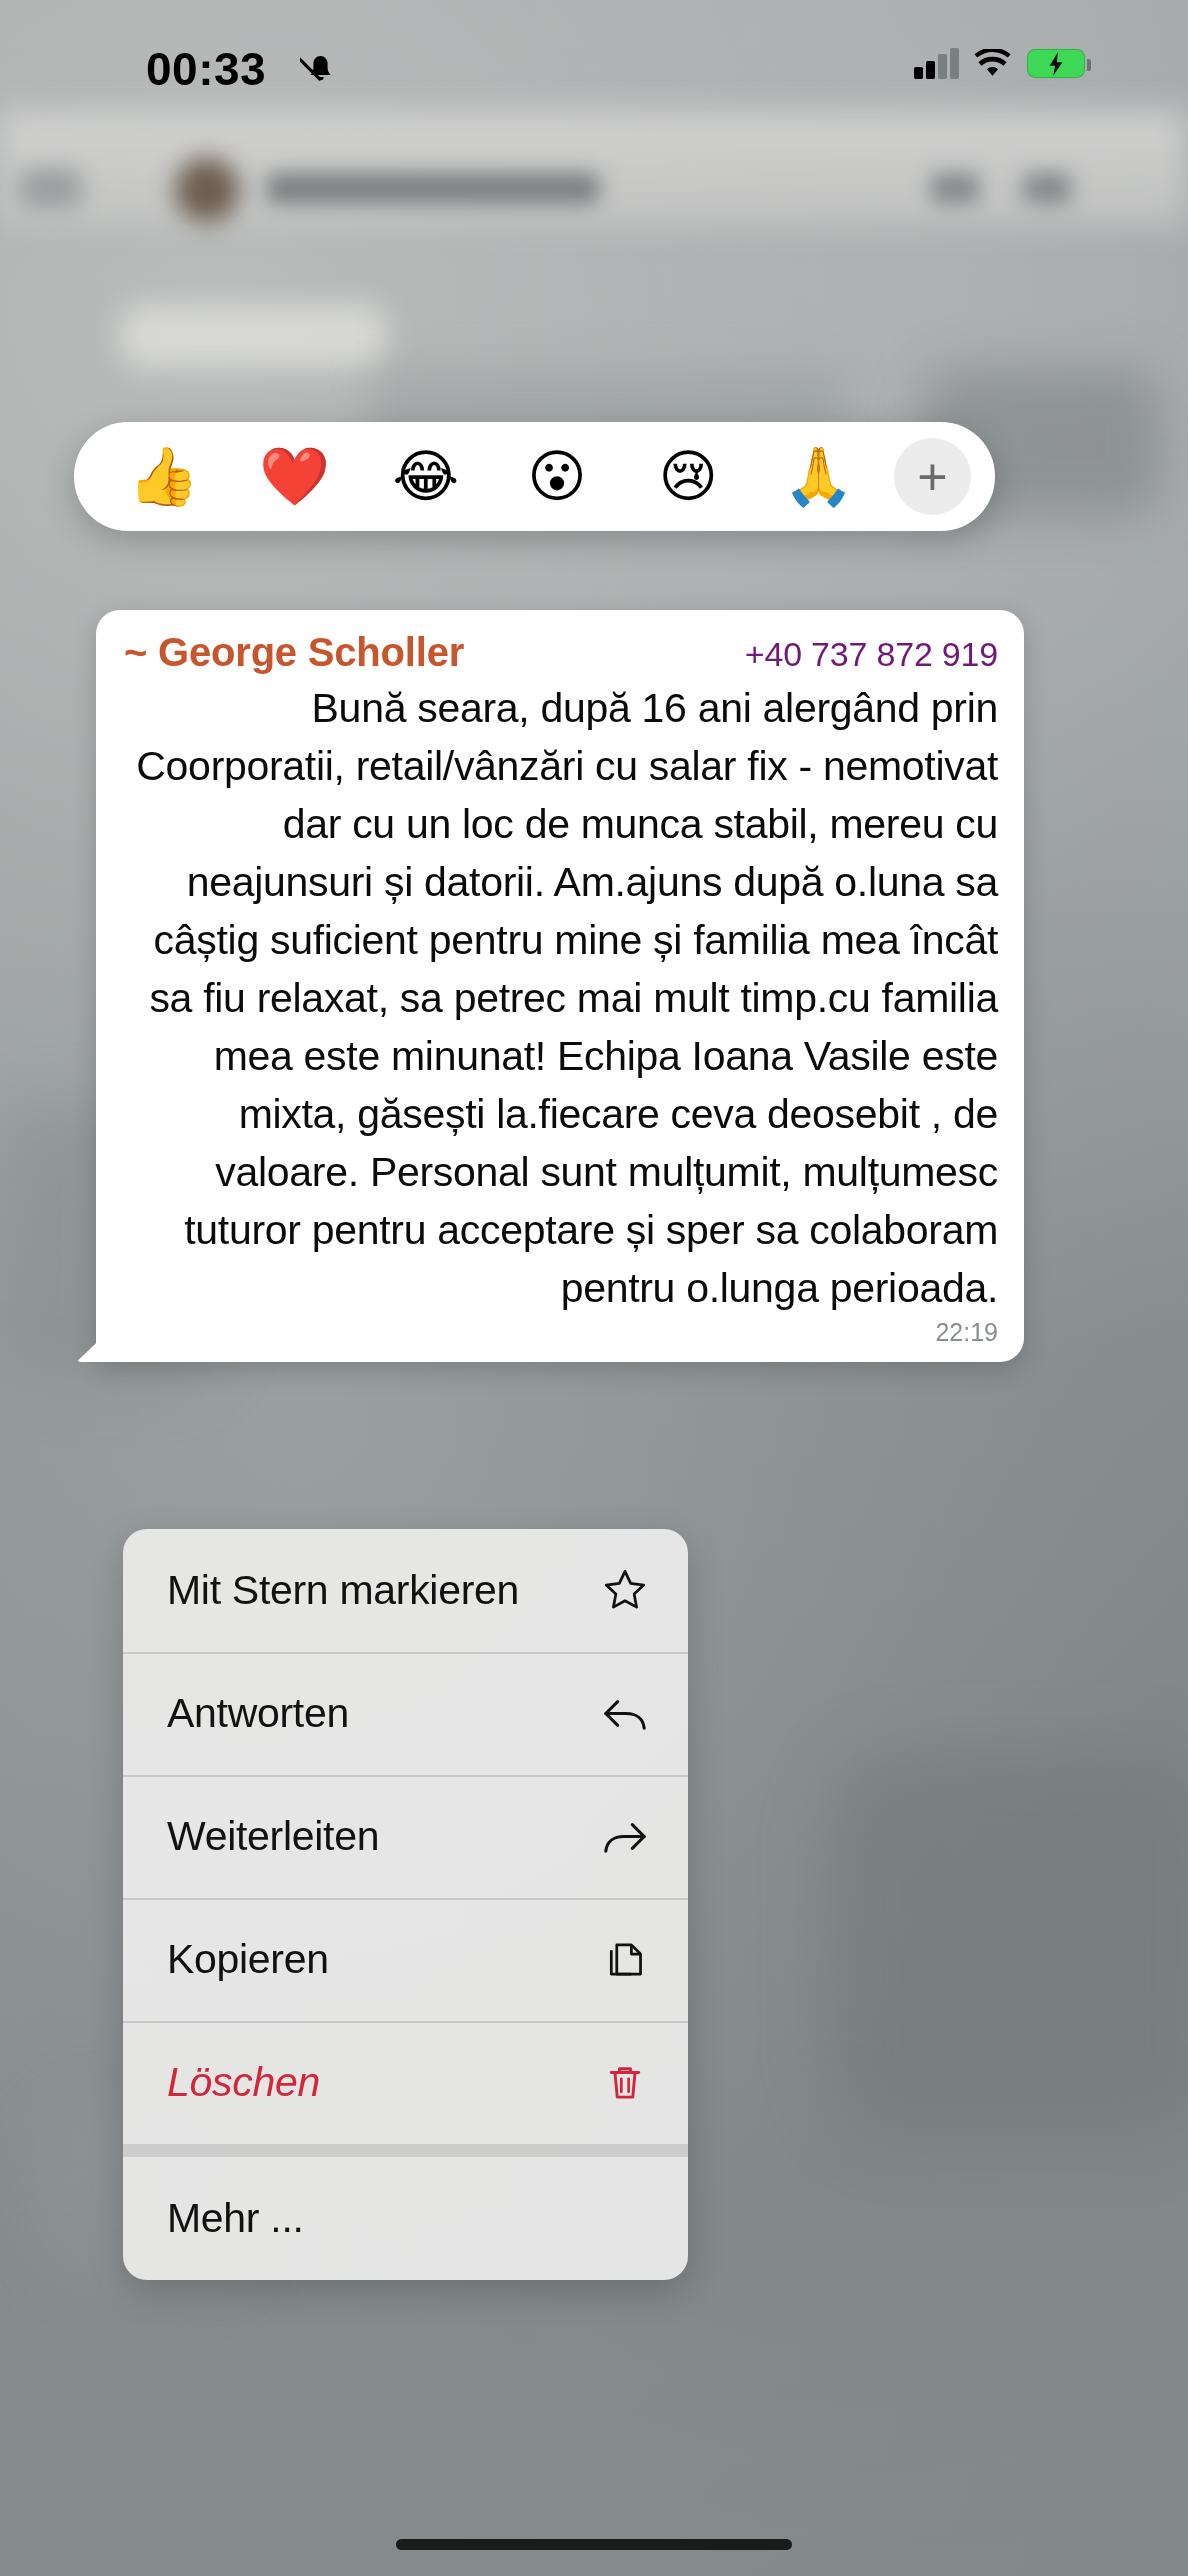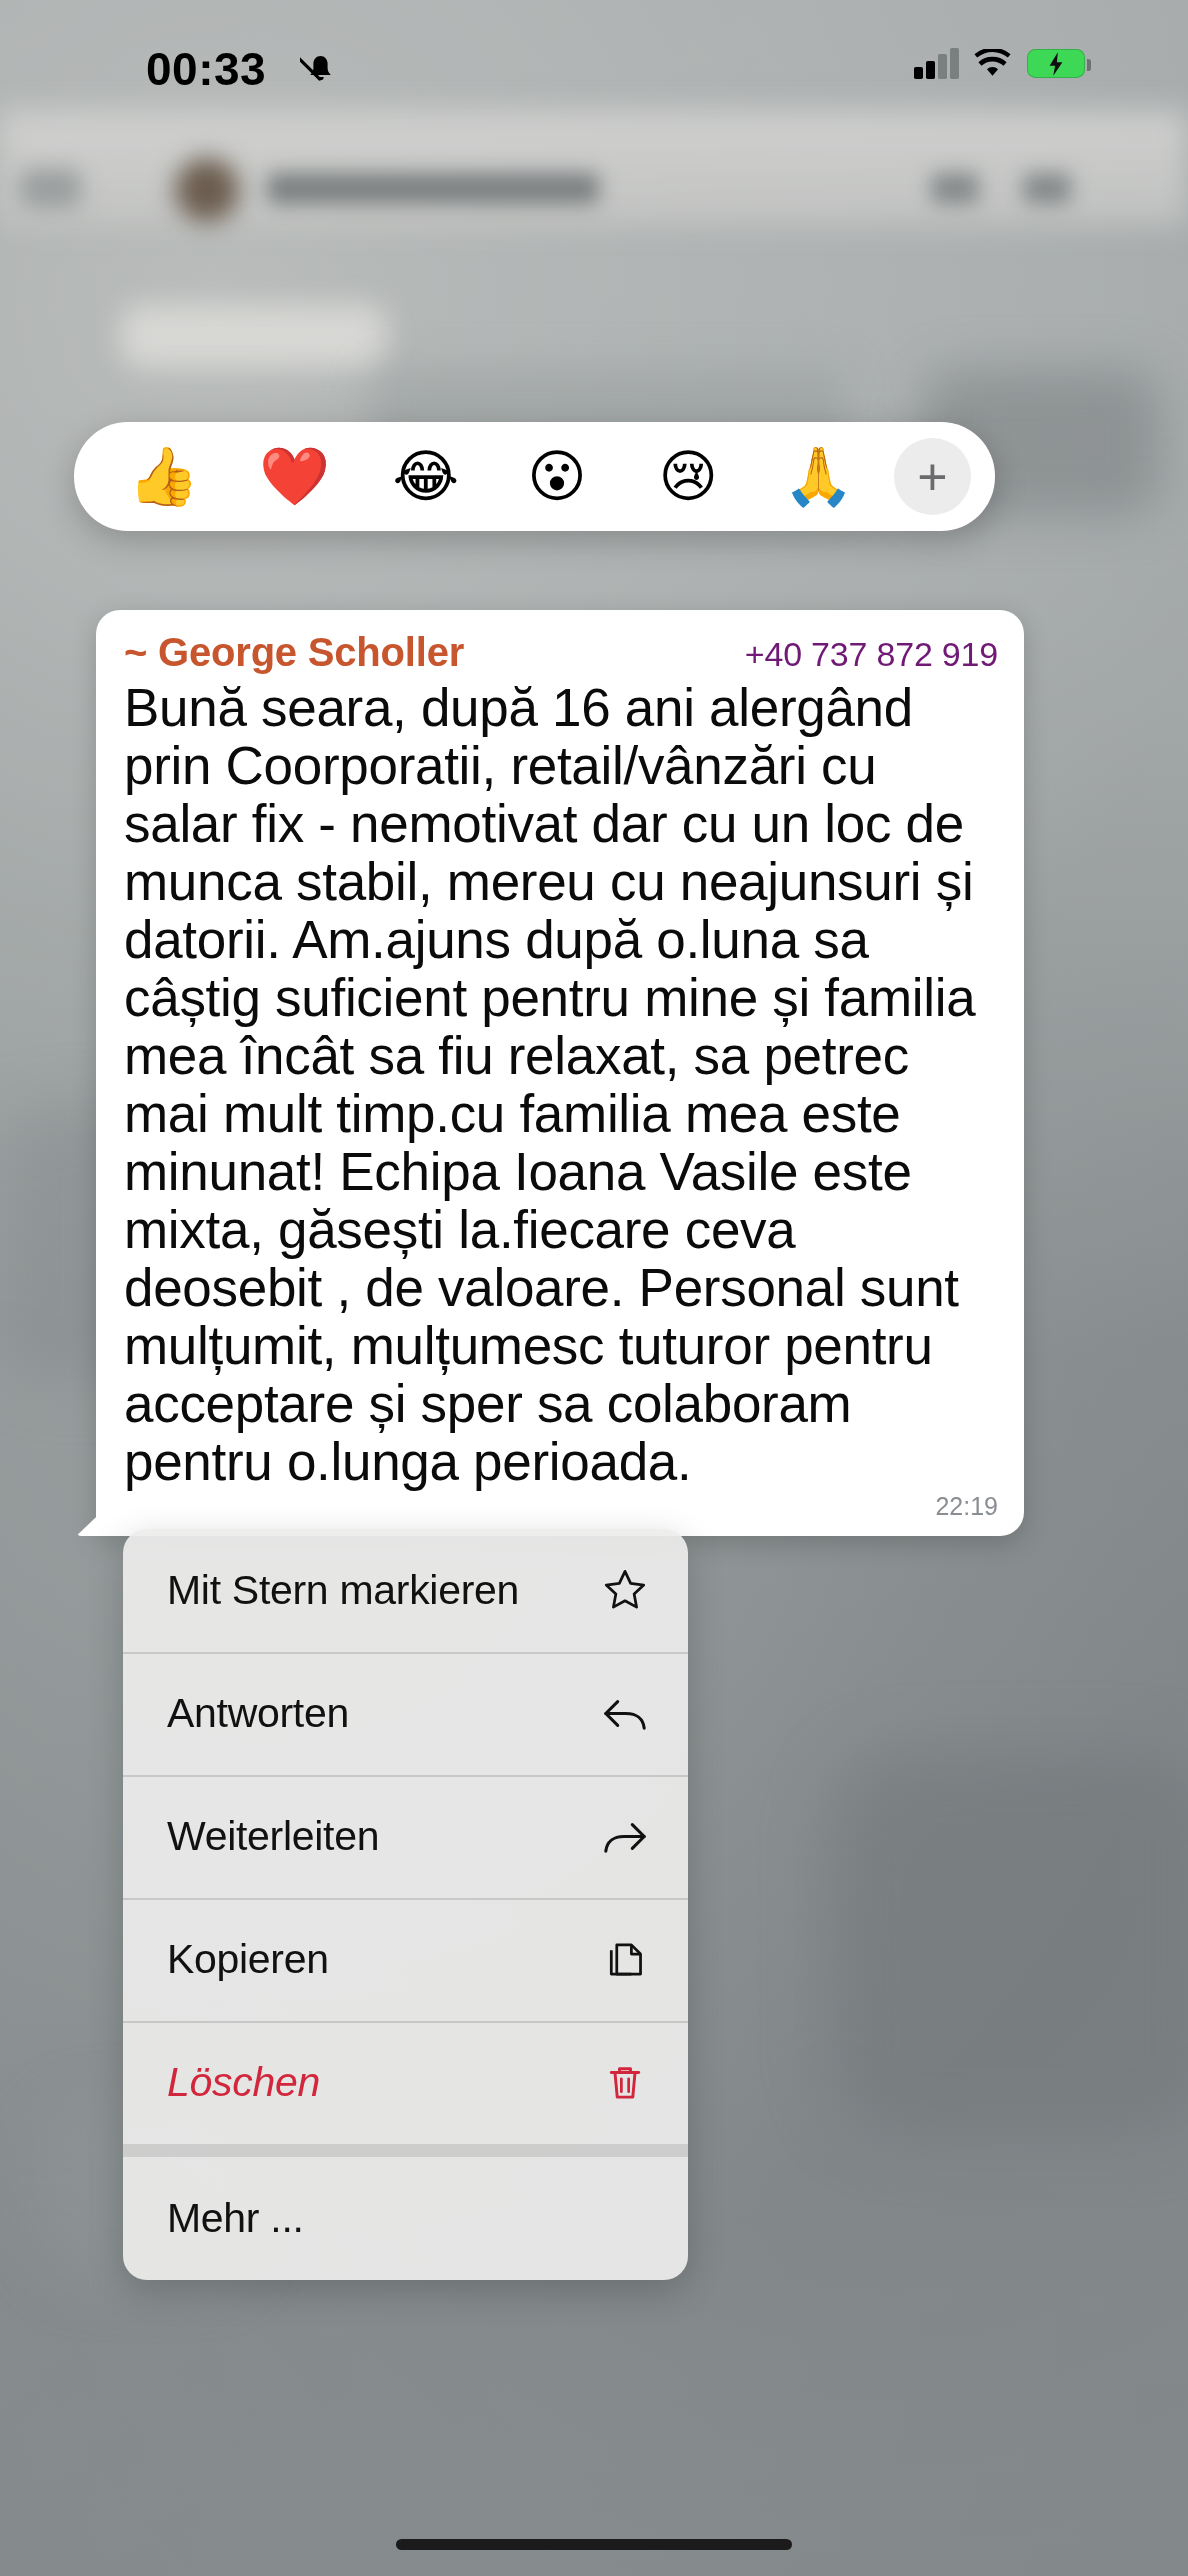--- a/index.html
+++ b/index.html
@@ -219,25 +219,26 @@
     font-weight: 600;
     color: #c7562f;
     letter-spacing: -0.2px;
   }
   .bubble-phone {
     font-size: 34px;
     color: #701a75;
     letter-spacing: -0.2px;
   }
   .bubble-text {
-    font-size: 53px;
+    font-size: 41px;
     line-height: 58px;
     color: #0b0b0b;
     letter-spacing: -0.3px;
     white-space: pre-wrap;
+    text-align: right;
   }
   .bubble-time {
     text-align: right;
     font-size: 25px;
     color: #8a8e92;
     margin-top: 1.8px;
   }
 
   
   .context-menu {

